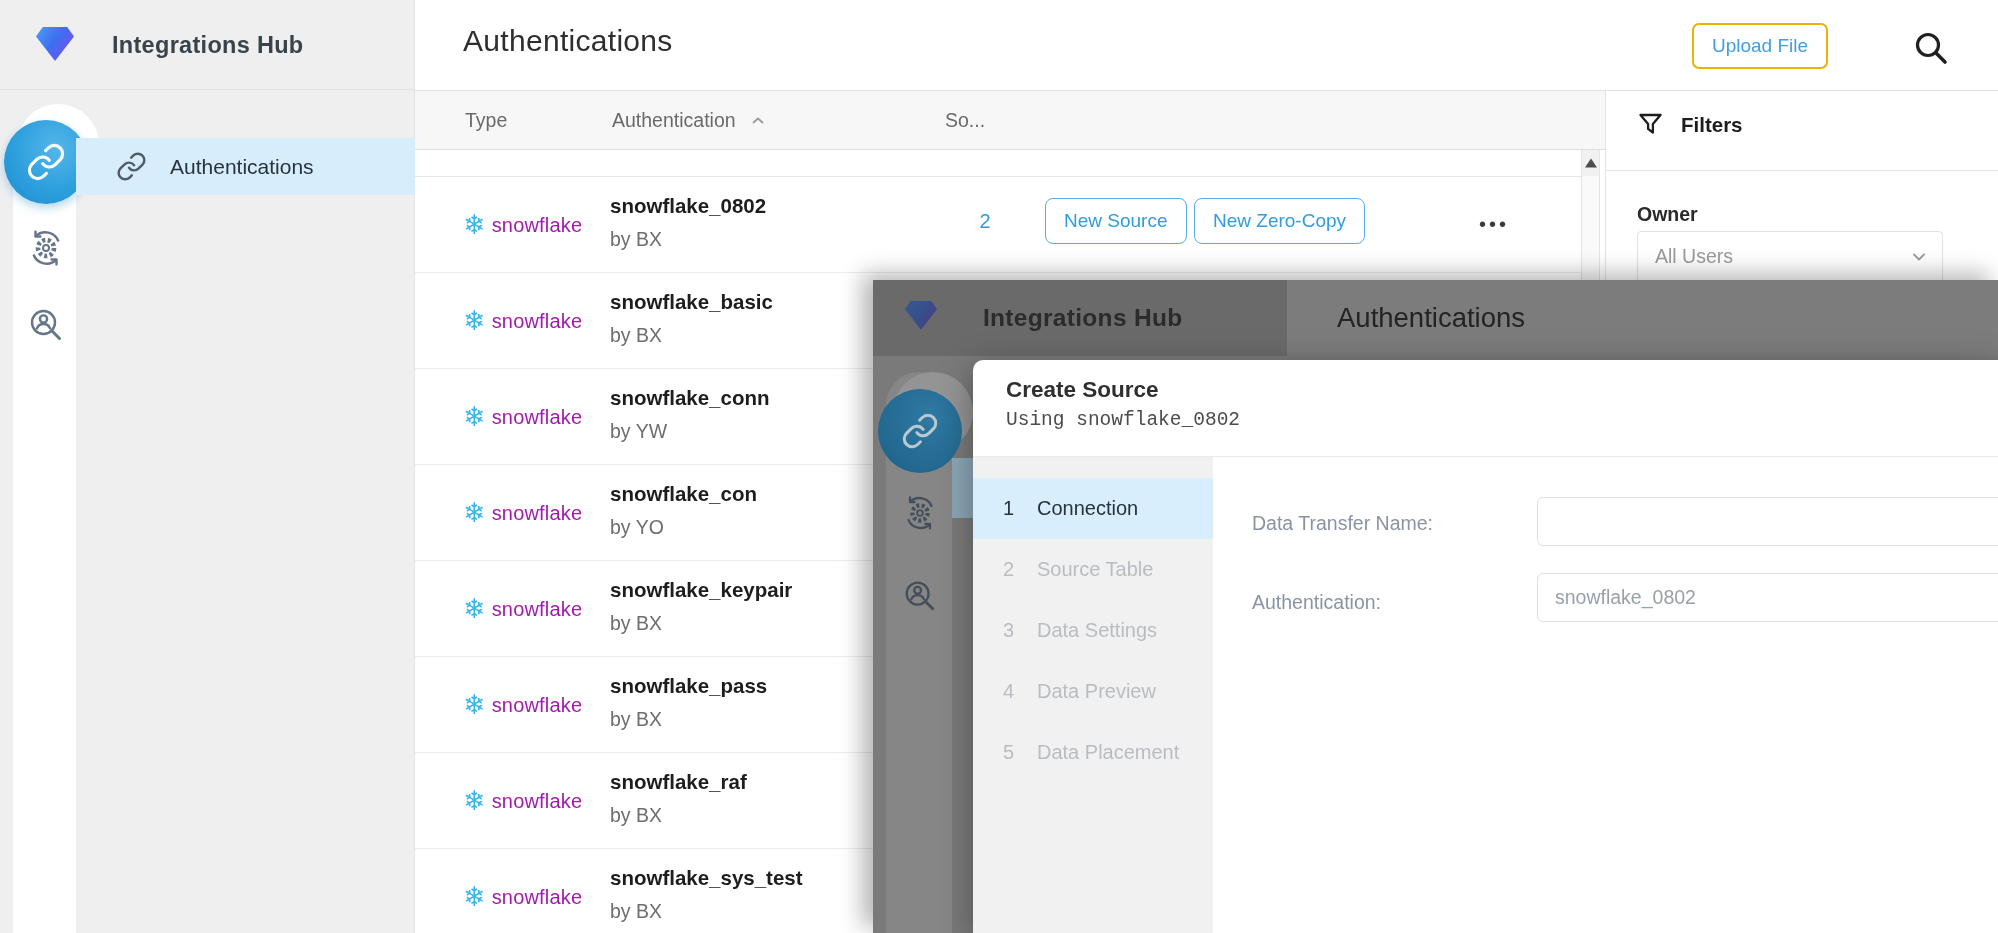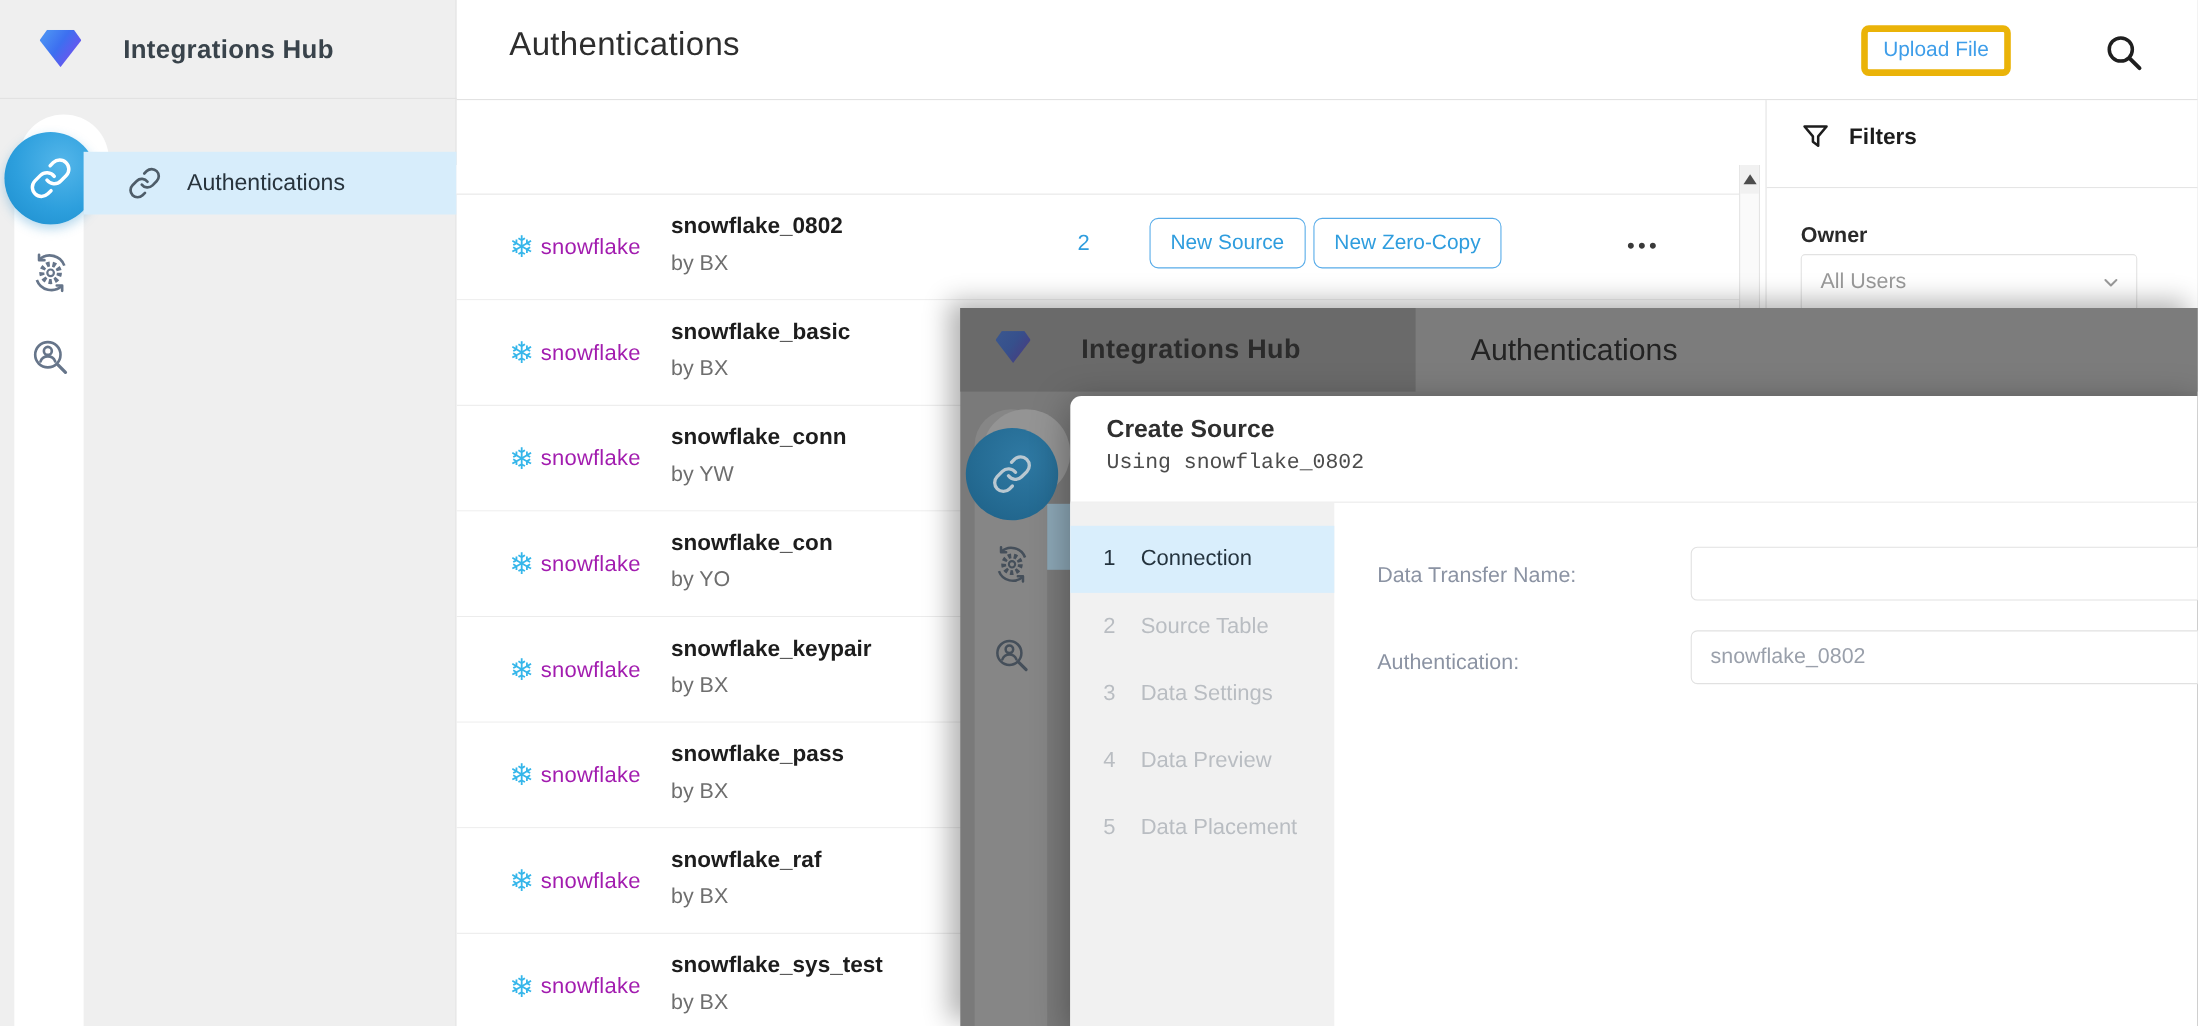--- a/index.html
+++ b/index.html
@@ -22,21 +22,21 @@
   .rail-icon{ position:absolute; left:26px; width:40px; height:40px; color:#66758a; display:flex; align-items:center; justify-content:center;}
   .rail-icon.gear{ top:228px; } .rail-icon.usr{ top:305px; }
 
   .menu{ position:absolute; left:76px; top:138px; width:339px; }
   .menu-item{ height:57px; display:flex; align-items:center; padding-left:40px; gap:23px; font-size:21px; color:#45525c; cursor:pointer;}
   .menu-item .mi{ width:31px; height:31px; color:#4e5d69; flex:0 0 auto; display:flex;}
   .menu-item.active{ background:var(--active-row,#d7edfb); color:#28343d; font-weight:500;}
 
   
   .page-title{ position:absolute; left:463px; top:24px; font-size:30px; color:#2e2e2e; font-weight:500; letter-spacing:.3px;}
-  .upload-btn{ position:absolute; left:1692px; top:23px; width:136px; height:46px; background:#fff; border:6px solid #eab308; border-radius:7px; color:#3f9ee9; font-size:19px; font-family:inherit; cursor:pointer;}
+  .upload-btn{ position:absolute; left:1692px; top:23px; width:136px; height:46px; background:#fff; border:2px solid #eab308; border-radius:7px; color:#3f9ee9; font-size:19px; font-family:inherit; cursor:pointer;}
   .search-btn{ position:absolute; left:1911px; top:26px; width:44px; height:44px; color:#1f1f1f; background:none; border:none; cursor:pointer;}
   .top-divider{ position:absolute; left:415px; top:90px; right:0; height:1px; background:#e2e2e2;}
 
   
   .thead{ position:absolute; left:415px; top:91px; width:1190px; height:59px; background:#f7f7f7; border-bottom:1px solid #e0e0e0;}
   .th{ position:absolute; top:0; height:59px; display:flex; align-items:center; font-size:19.5px; color:#6a6a6a; font-weight:500; cursor:pointer;}
   .th.type{ left:50px;} .th.auth{ left:197px;} .th.src{ left:530px;}
   .sort-caret{ margin-left:14px; color:#9a9a9a; display:flex;}
   .sliver{ position:absolute; left:415px; top:150px; width:1166px; height:27px; background:#fff; border-bottom:1px solid #e6e6e6;}
   .rows{ position:absolute; left:415px; top:177px; width:1166px; height:756px; overflow:hidden;}
@@ -152,20 +152,32 @@
   <div class="page-title">Authentications</div>
   <button class="upload-btn">Upload File</button>
   <button class="search-btn">
       <svg viewBox="0 0 40 40" fill="none" stroke="currentColor" stroke-linecap="round" style="width: 40px; height: 40px;">
         <circle cx="17" cy="17" r="10.5" stroke-width="3.2"></circle>
         <path d="M25.5 25.5 L34 34" stroke-width="3.6"></path>
       </svg>
     </button>
   <div class="top-divider"></div>
 
+  <div class="thead">
+    <div class="th type">Type</div>
+    <div class="th auth">
+      <span>Authentication</span>
+      <span class="sort-caret">
+          <svg viewBox="0 0 16 16" fill="none" stroke="currentColor" stroke-width="1.8" stroke-linecap="round" stroke-linejoin="round" style="width: 16px; height: 16px;">
+            <path d="M3.5 9.5 L8 5.5 L12.5 9.5"></path>
+          </svg>
+        </span>
+    </div>
+    <div class="th src">So...</div>
+  </div>
   <div class="sliver"></div>
   <div class="rows">
       <div class="trow">
         <div class="sf-logo">
           <span class="sf-glyph">❄</span>
           <span class="sf-word">snowflake</span>
         </div>
         <div class="auth-name">snowflake_0802</div>
         <div class="auth-owner">by BX</div>
         <div class="src-count">2</div>

